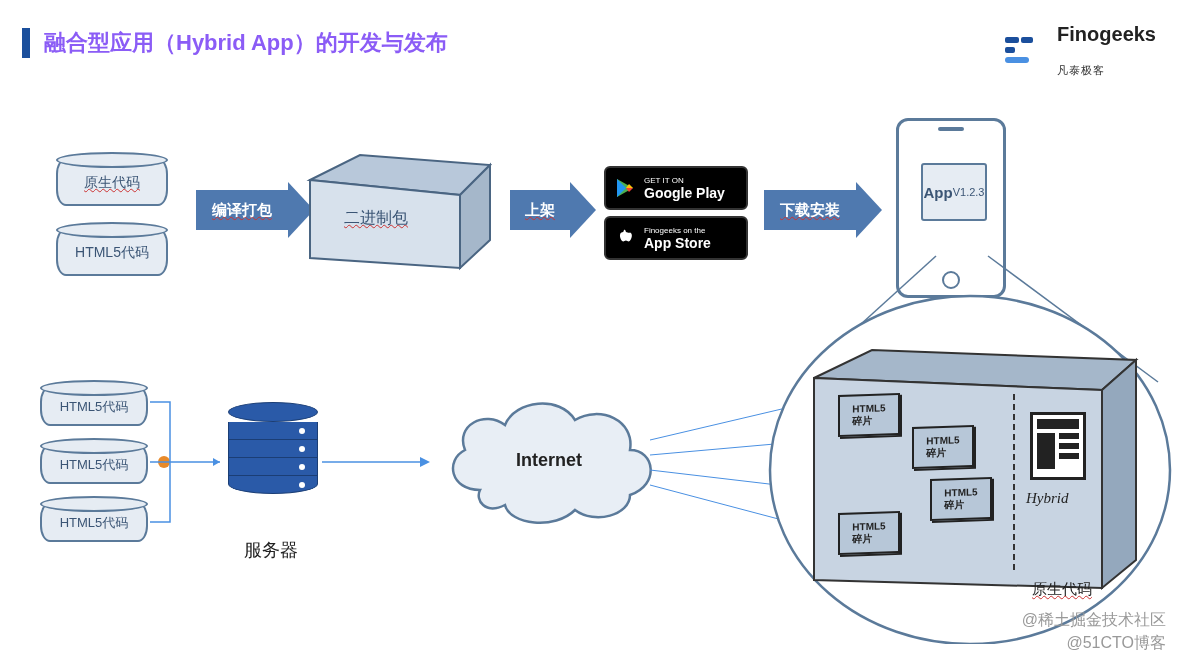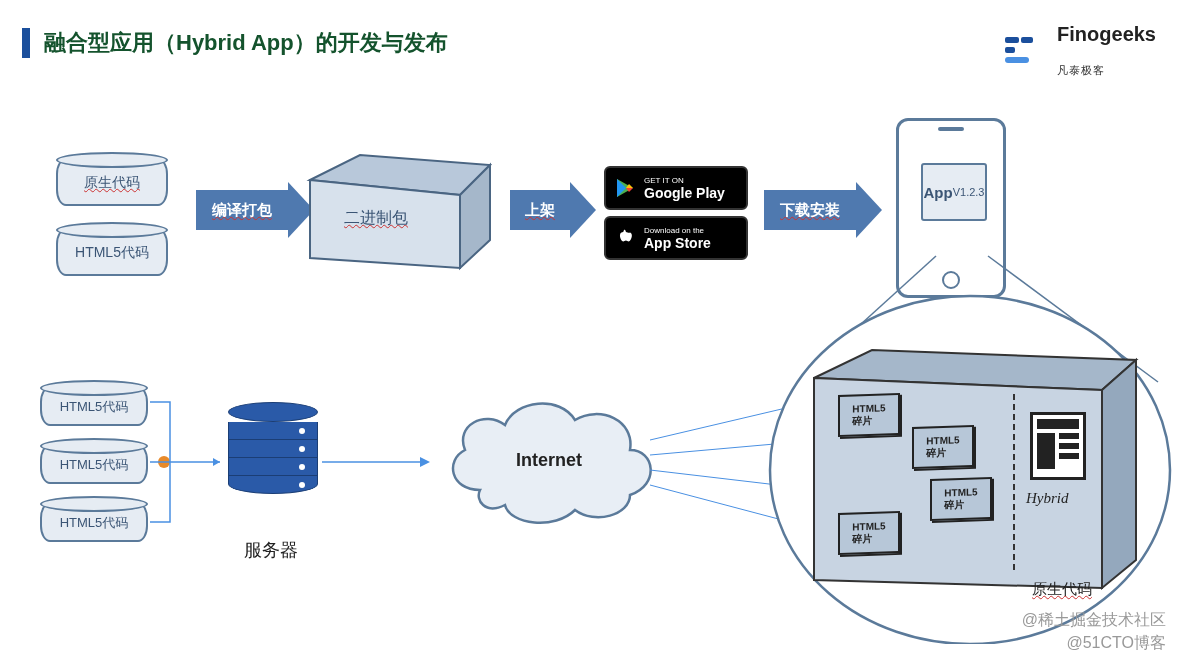--- a/index.html
+++ b/index.html
@@ -1,20 +1,20 @@
 <!DOCTYPE html>
 <html><head>
 <meta charset="utf-8">
 <style>
 *{box-sizing:border-box;margin:0;padding:0}
 body{font-family:"Microsoft YaHei",Arial,sans-serif;background:#fff;width:1184px;height:662px;position:relative;overflow:hidden}
 .canvas{position:absolute;top:0;left:0;width:1184px;height:662px}
 .title-bar{position:absolute;top:28px;left:22px;display:flex;align-items:center}
 .title-accent{width:8px;height:30px;background:#1b4f9c;margin-right:14px}
-.title-text{font-size:22px;font-weight:700;color:#14532d}
+.title-text{font-size:22px;font-weight:700;color:#8b5cf6}
 .logo{position:absolute;top:24px;right:28px;display:flex;align-items:center;gap:20px}
 .logo-mark{width:36px;height:36px;position:relative}
 .logo-mark svg{width:100%;height:100%}
 .logo-text{font-size:20px;font-weight:700;color:#222;line-height:1}
 .logo-sub{font-size:11px;color:#333;letter-spacing:1px;margin-top:19px}
 
 
 .cyl{position:absolute;border:2px solid #5b7a9a;background:#e6ecf3}
 .cyl-body{border-radius:10px/16px}
 .cyl-top{position:absolute;top:-8px;left:-2px;right:-2px;height:16px;border:2px solid #5b7a9a;background:#e6ecf3;border-radius:50%}
@@ -109,21 +109,21 @@
     <div>
         <div style="font-size:8px">GET IT ON</div>
         <div style="font-size:14px;font-weight:600">Google Play</div>
       </div>
   </div>
   <div style="position:absolute;top:216px;left:604px;width:144px;height:44px;border:2px solid #333;border-radius:6px;background:#000;color:#fff;display:flex;align-items:center;padding:0 8px;gap:8px">
     <svg width="22" height="22">
         <path d="M15 6c0-2-1.5-3-1.5-3s-1.5 1-1.5 3c-2 0-4 1-4 4s2 7 4 7c1 0 1.5-1 3-1s2 1 3 1c2 0 4-4 4-7 0-2-1-3-2-3.5-1 .5-2 .5-3 0" fill="#fff" transform="scale(0.85) translate(-1,0)"></path>
       </svg>
     <div>
-        <div style="font-size:8px">Download on the</div>
+        <div style="font-size:8px">Finogeeks on the</div>
         <div style="font-size:14px;font-weight:600">App Store</div>
       </div>
   </div>
 
   <div class="arrow-box" style="top:190px;left:764px;width:92px">
     <span class="red-wavy">下载安装</span>
   </div>
 
   <div class="phone" style="top:118px;left:896px">
     <div style="position:absolute;top:42px;left:22px;width:66px;height:58px;border:2px solid #5b7a9a;background:#e6ecf3;border-radius:3px;display:flex;flex-direction:row;align-items:center;justify-content:center">

